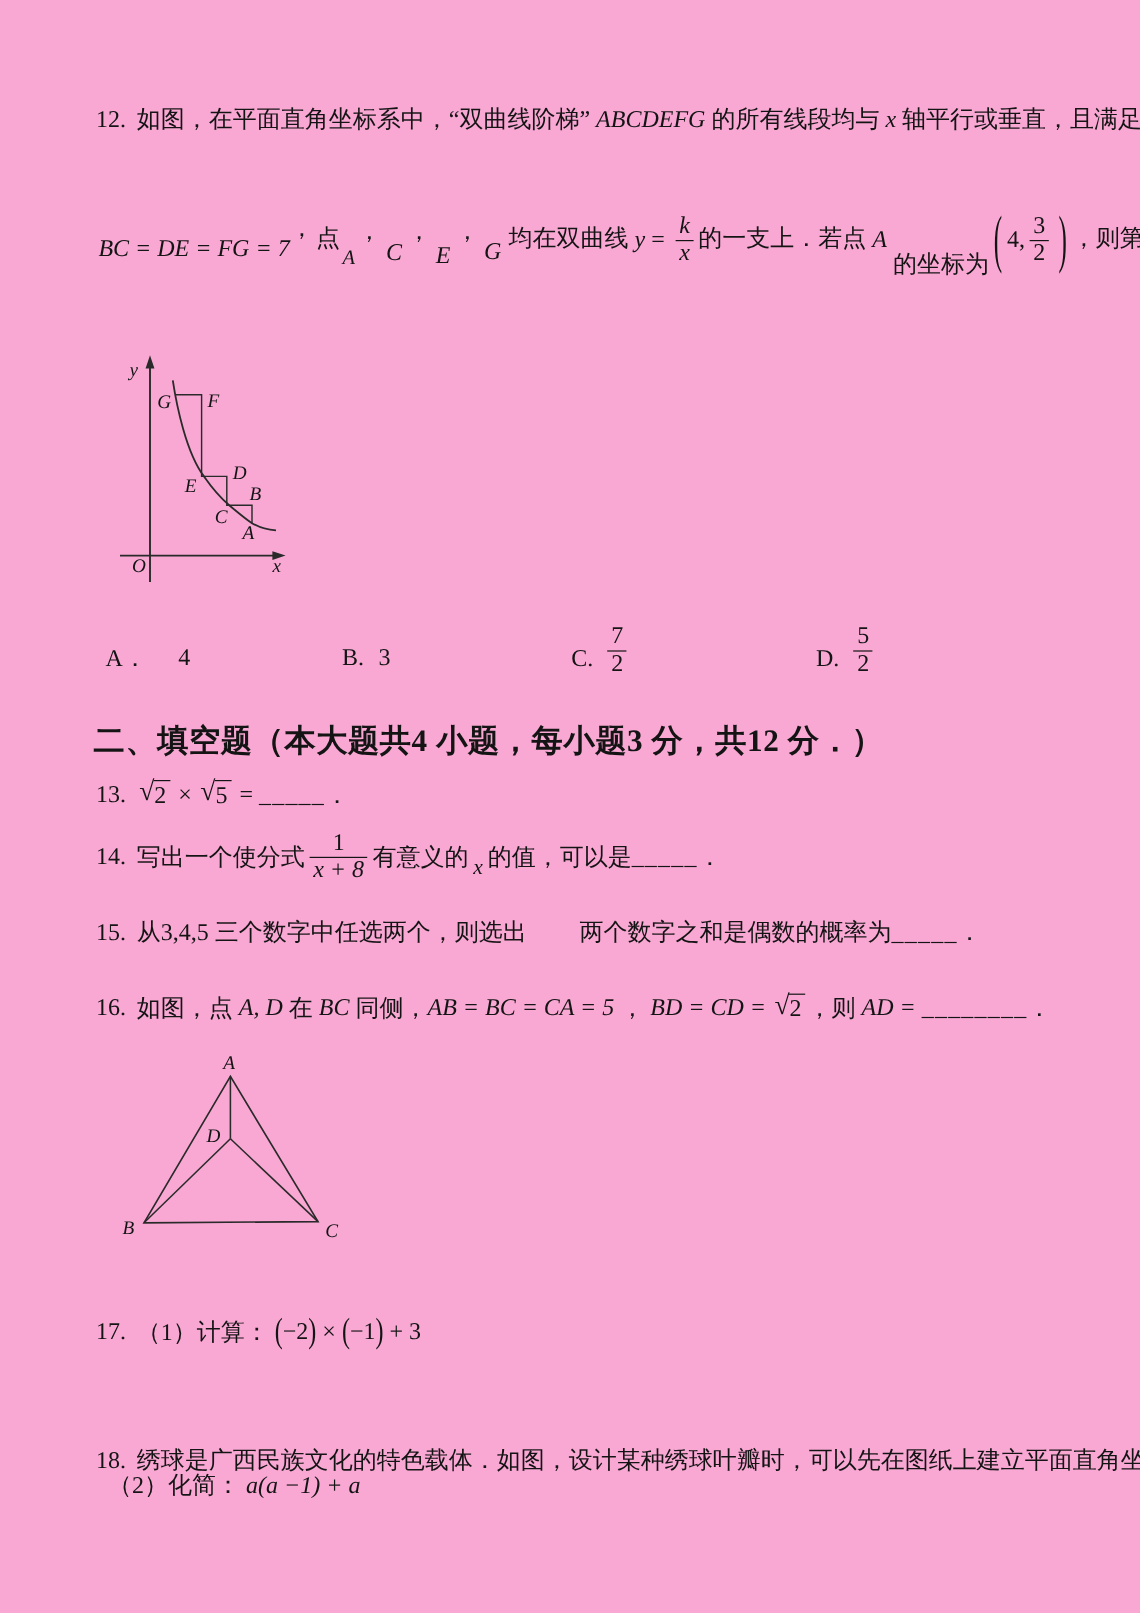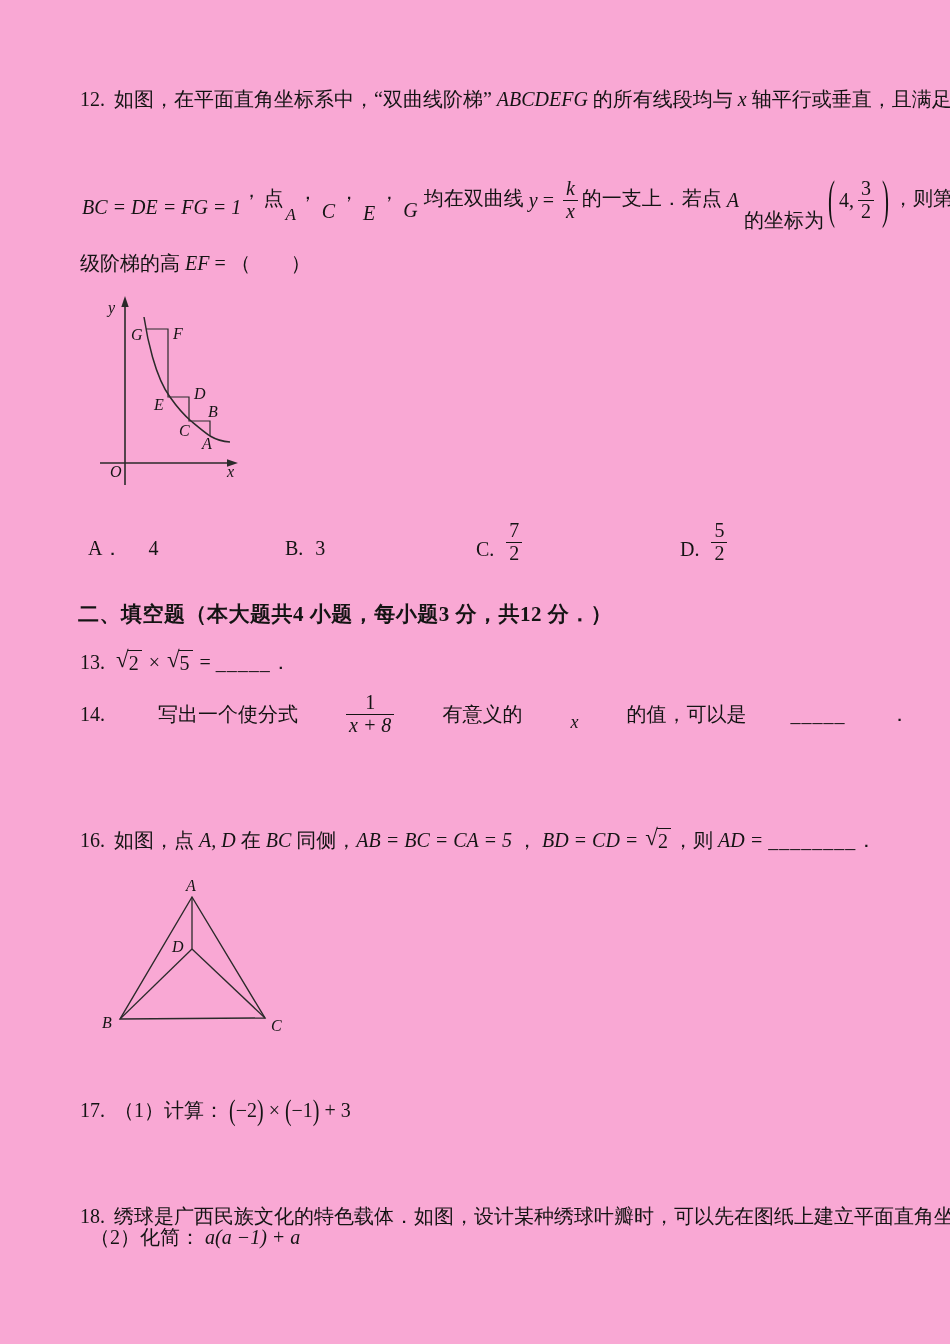--- a/index.html
+++ b/index.html
@@ -5,21 +5,21 @@
   html,body{margin:0;padding:0;background:#e8e8e8;}
   #page{
     position:relative;width:950px;height:1344px;background:#f9a8d4;
     font-family:"Liberation Serif","DejaVu Serif",serif;color:#141414;
     font-size:20px;overflow:hidden;margin:0 auto;padding-left:28px;
   }
   .row{position:absolute;white-space:nowrap;}
   .flexrow{position:absolute;display:flex;align-items:center;white-space:nowrap;}
   .it{font-style:italic;}
   .num{margin-right:9px;}
-  .hdr{font-weight:bold;font-size:21px;letter-spacing:0.5px;}
+  .hdr{font-weight:bold;font-size:26px;letter-spacing:0.5px;}
   .mx{margin:0 5px;}
   .ml{margin-left:5px;}
   .mr{margin-right:5px;}
   .rel{position:relative;}
   .frac{display:inline-flex;flex-direction:column;align-items:center;line-height:1.08;margin:0 4px;text-align:center;}
   .fnum{padding:0 3px;display:block;}
   .fden{border-top:1.3px solid #141414;padding:0 3px;display:block;}
   .sqrt{display:inline-flex;align-items:flex-start;margin:0 2px;}
   .rsign{font-size:23px;line-height:0.85;}
   .rbody{border-top:1.4px solid #141414;padding:1px 3px 0 1px;margin-left:-1px;}
@@ -34,21 +34,21 @@
 </head>
 <body>
 
 <div id="page">
 
   <div class="row" style="left:80px;top:86px;">
     <span class="num">12.</span><span>如图，在平面直角坐标系中，“双曲线阶梯”</span><span class="it mx">ABCDEFG</span><span>的所有线段均与</span><span class="it mx">x</span><span>轴平行或垂直，且满足</span>
   </div>
 
   <div class="flexrow" style="left:82px;top:161px;height:78px;">
-    <span class="it rel" style="top:7px;">BC = DE = FG = 1</span>
+    <span class="it rel" style="top:7px;">BC = DE = FG = 7</span>
     <span class="rel" style="top:-10px;">，</span>
     <span class="rel" style="top:-2px;margin-left:2px;">点</span>
     <span class="it rel" style="top:15px;font-size:17px;margin:0 2px;">A</span>
     <span class="rel" style="top:-8px;">，</span>
     <span class="it rel" style="top:11px;margin:0 4px;">C</span>
     <span class="rel" style="top:-8px;">，</span>
     <span class="it rel" style="top:13px;margin:0 4px;">E</span>
     <span class="rel" style="top:-8px;">，</span>
     <span class="it rel" style="top:10px;margin:0 6px 0 4px;">G</span>
     <span class="rel" style="top:-2px;">均在双曲线</span>
@@ -64,23 +64,20 @@
     <span class="bigp">(</span>
     <span>4,</span>
     <span class="frac">
       <span class="fnum">3</span>
       <span class="fden">2</span>
     </span>
     <span class="bigp">)</span>
     <span class="rel" style="top:-2px;">，则第三</span>
   </div>
 
-  <div class="row" style="left:80px;top:250px;">
-    <span>级阶梯的高</span><span class="it mx">EF</span><span class="mr">=</span><span>（　　）</span>
-  </div>
 
   <svg style="left:75px;top:293px;" width="170" height="205" viewBox="0 0 170 205">
     <line class="geo" x1="50" y1="12" x2="50" y2="192" stroke-width="1.6"></line>
     <polygon points="50,3 46.3,14 53.7,14" fill="#2a2a2a"></polygon>
     <line class="geo" x1="25" y1="170" x2="154" y2="170" stroke-width="1.6"></line>
     <polygon points="163,170 152,166.3 152,173.7" fill="#2a2a2a"></polygon>
     <path class="geo" stroke-width="1.5" d="M69,24 C72,44 80,84 95,104 C102,114 109,122 116,128 C122,133 129,139 135,143 C141,146.5 148,148.5 155,149"></path>
     <path class="geo" stroke-width="1.2" d="M71,36 L93,36 L93,104 L114,104 L114,128 L135,128 L135,143"></path>
     <text x="33" y="20">y</text>
     <text x="152" y="184">x</text>
@@ -128,34 +125,37 @@
     <span class="mx">×</span>
     <span class="sqrt">
         <span class="rsign">√</span>
         <span class="rbody">5</span>
       </span>
     <span class="mx">=</span>
     <span class="blank">_____</span>
     <span>．</span>
   </div>
 
-  <div class="flexrow" style="left:80px;top:686px;height:56px;gap:44px;">
+  <div class="flexrow" style="left:80px;top:686px;height:56px;">
     <span class="num">14.</span>
     <span>写出一个使分式</span>
     <span class="frac">
       <span class="fnum">1</span>
       <span class="fden it">x + 8</span>
     </span>
     <span>有意义的</span>
     <span class="it rel" style="top:8px;margin:0 4px;font-size:18px;">x</span>
     <span>的值，可以是</span>
     <span class="blank">_____</span>
     <span>．</span>
   </div>
 
+  <div class="row" style="left:80px;top:763px;">
+    <span class="num">15.</span><span>从</span><span class="mr">3,4,5</span><span>三个数字中任选两个，则选出</span><span class="gap"></span><span>两个数字之和是偶数的概率为</span><span class="blank">_____</span><span>．</span>
+  </div>
 
   <div class="flexrow" style="left:80px;top:820px;height:40px;">
     <span class="num">16.</span>
     <span>如图，点</span>
     <span class="it mx">A, D</span>
     <span>在</span>
     <span class="it mx">BC</span>
     <span>同侧，</span>
     <span class="it mr">AB = BC = CA = 5</span>
     <span>，</span>

